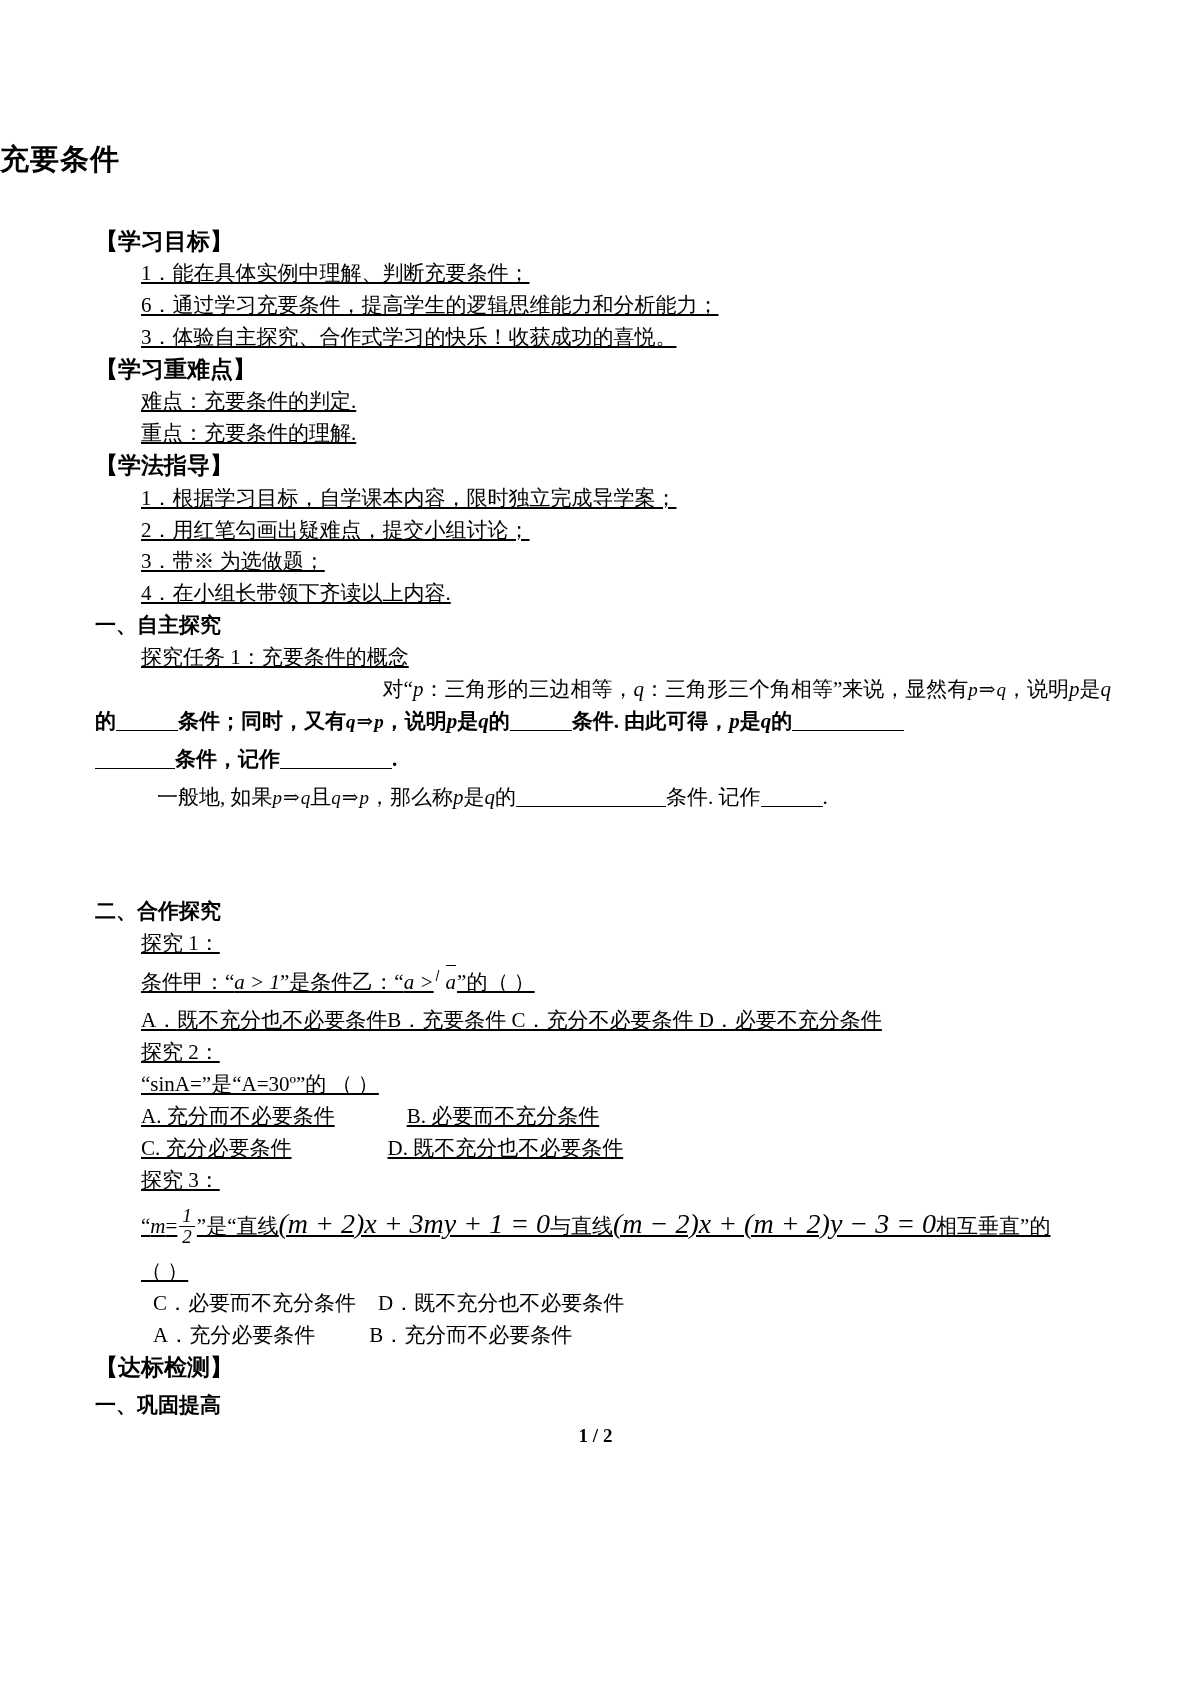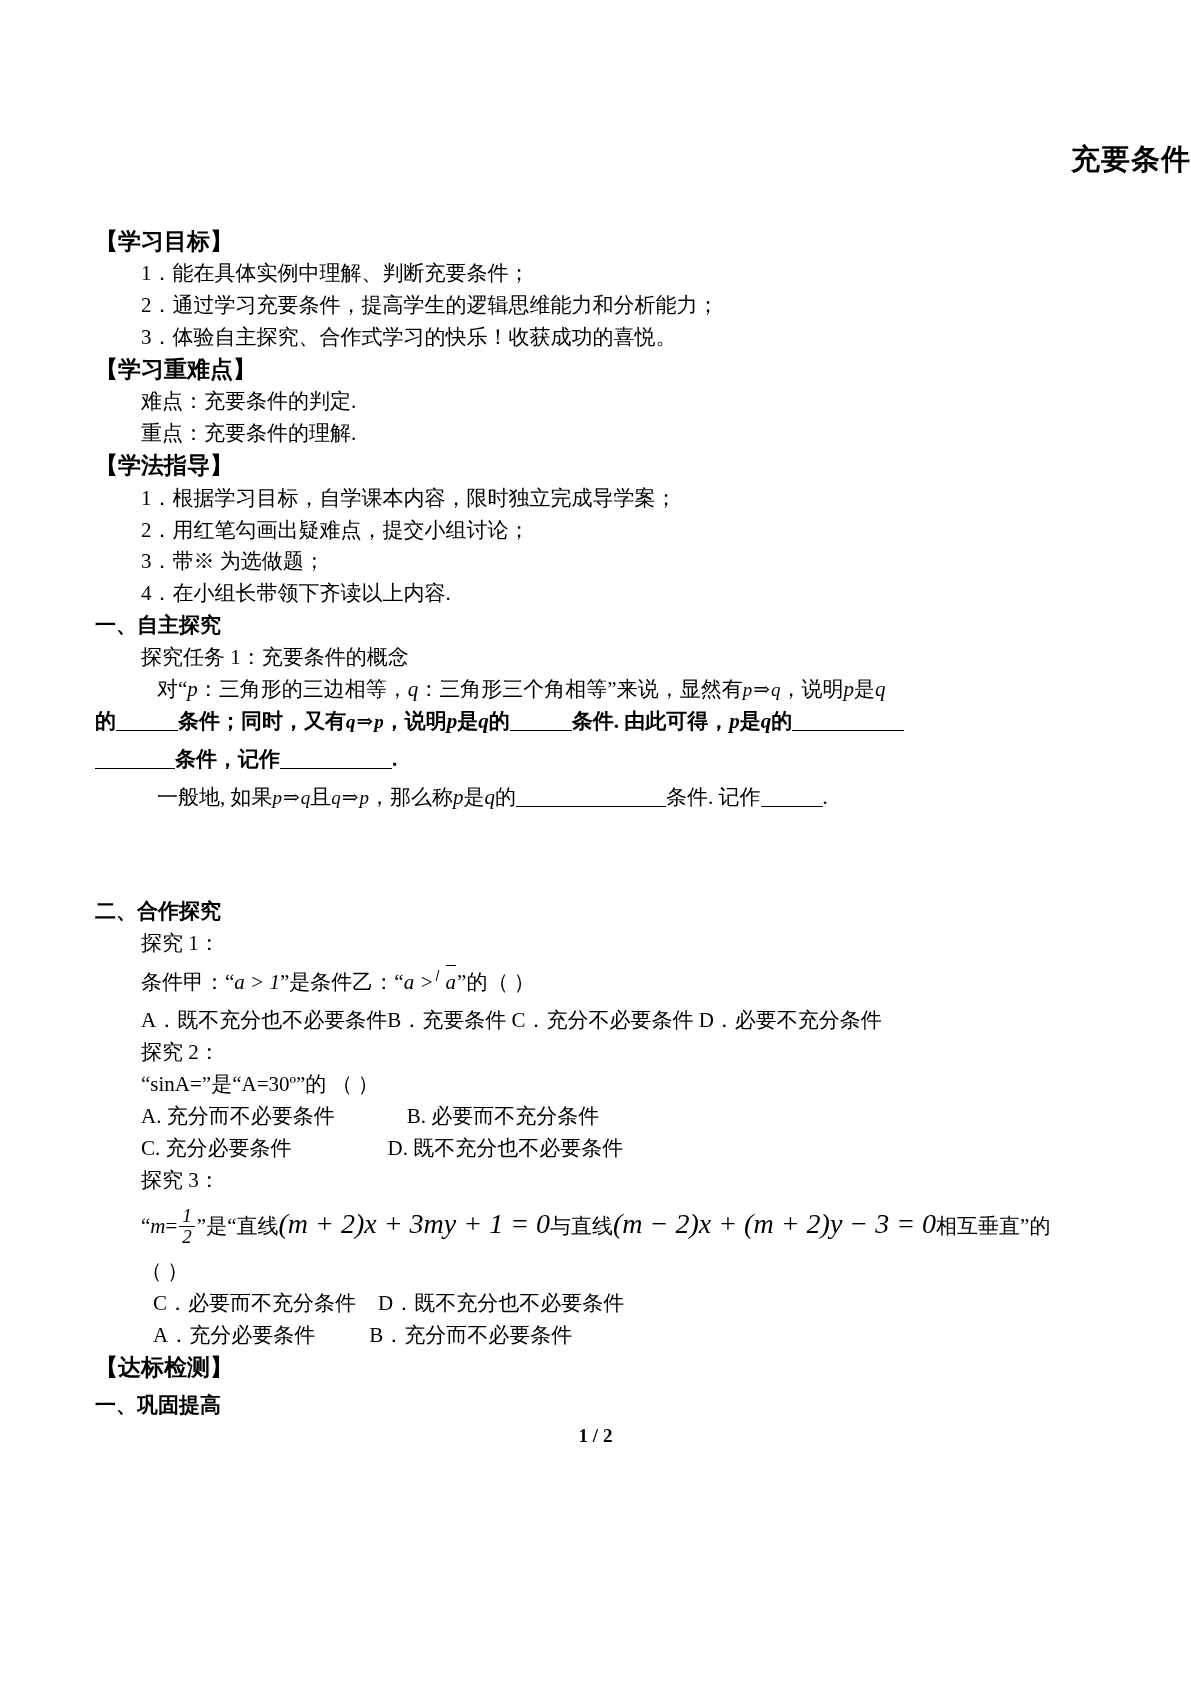--- a/index.html
+++ b/index.html
@@ -17,21 +17,21 @@
   }
   .page {
     position: absolute;
     left: 0; top: 0;
     width: 1191px;
     height: 1684px;
     padding: 0;
     box-sizing: border-box;
   }
   .doc-title {
-    text-align: right;
+    text-align: left;
     font-size: 29px;
     font-weight: bold;
     letter-spacing: 1px;
     margin-top: 140px;
     margin-bottom: 0;
     font-family: "DejaVu Sans", "Liberation Sans", sans-serif;
   }
   .body-wrap {
     margin-left: 95px;
     margin-right: 80px;
@@ -45,21 +45,21 @@
     line-height: 1.32;
     letter-spacing: 0px;
   }
   .line {
     font-size: 21px;
     line-height: 1.52;
     margin: 0;
     white-space: nowrap;
   }
   .line.wrap { white-space: normal; }
-  .indent1 { padding-left: 46px; }
+  .indent1 { padding-left: 46px; text-decoration: underline; }
   .indent2 { padding-left: 58px; }
   .indent-para { padding-left: 62px; }
   .flat { padding-left: 0; font-weight: bold; }
   .sp-sm { height: 6px; }
   .sp-md { height: 22px; }
   .sp-lg { height: 60px; }
 
   
   .mi {
     font-family: "Liberation Serif", "DejaVu Serif", serif;
@@ -129,37 +129,37 @@
 <body>
 
 <div class="page">
 
   <h1 class="doc-title">充要条件</h1>
 
   <div class="body-wrap">
 
     <div class="sec-head">【学习目标】</div>
     <div class="line indent1">1．能在具体实例中理解、判断充要条件；</div>
-    <div class="line indent1">2．通过学习充要条件，提高学生的逻辑思维能力和分析能力；</div>
+    <div class="line indent1">6．通过学习充要条件，提高学生的逻辑思维能力和分析能力；</div>
     <div class="line indent1">3．体验自主探究、合作式学习的快乐！收获成功的喜悦。</div>
 
     <div class="sec-head">【学习重难点】</div>
     <div class="line indent1">难点：充要条件的判定.</div>
     <div class="line indent1">重点：充要条件的理解.</div>
 
     <div class="sec-head">【学法指导】</div>
     <div class="line indent1">1．根据学习目标，自学课本内容，限时独立完成导学案；</div>
     <div class="line indent1">2．用红笔勾画出疑难点，提交小组讨论；</div>
     <div class="line indent1">3．带※ 为选做题；</div>
     <div class="line indent1">4．在小组长带领下齐读以上内容.</div>
 
     <div class="line flat">一、自主探究</div>
     <div class="line indent1">探究任务 1：充要条件的概念</div>
 
-    <div class="line wrap indent-para" style="padding-left:62px;">
+    <div class="line wrap indent-para" style="padding-left:62px;text-align:right;">
       <span>对“</span><span class="mi">p</span><span>：三角形的三边相等，</span><span class="mi">q</span><span>：三角形三个角相等”来说，显然有</span><span class="mi mi-sm">p</span><span class="imp">⇒</span><span class="mi mi-sm">q</span><span>，说明</span><span class="mi">p</span><span>是</span><span class="mi">q</span>
     </div>
     <div class="line wrap flat">
       <span>的</span><span class="blank-s"></span><span>条件；同时，又有</span><span class="mi mi-sm">q</span><span class="imp">⇒</span><span class="mi mi-sm">p</span><span>，说明</span><span class="mi">p</span><span>是</span><span class="mi">q</span><span>的</span><span class="blank-s"></span><span>条件. 由此可得，</span><span class="mi">p</span><span>是</span><span class="mi">q</span><span>的</span><span class="blank-l"></span>
     </div>
     <div class="sp-sm"></div>
     <div class="line wrap flat">
       <span class="blank-m"></span><span>条件，记作</span><span class="blank-l"></span><span>.</span>
     </div>
 

